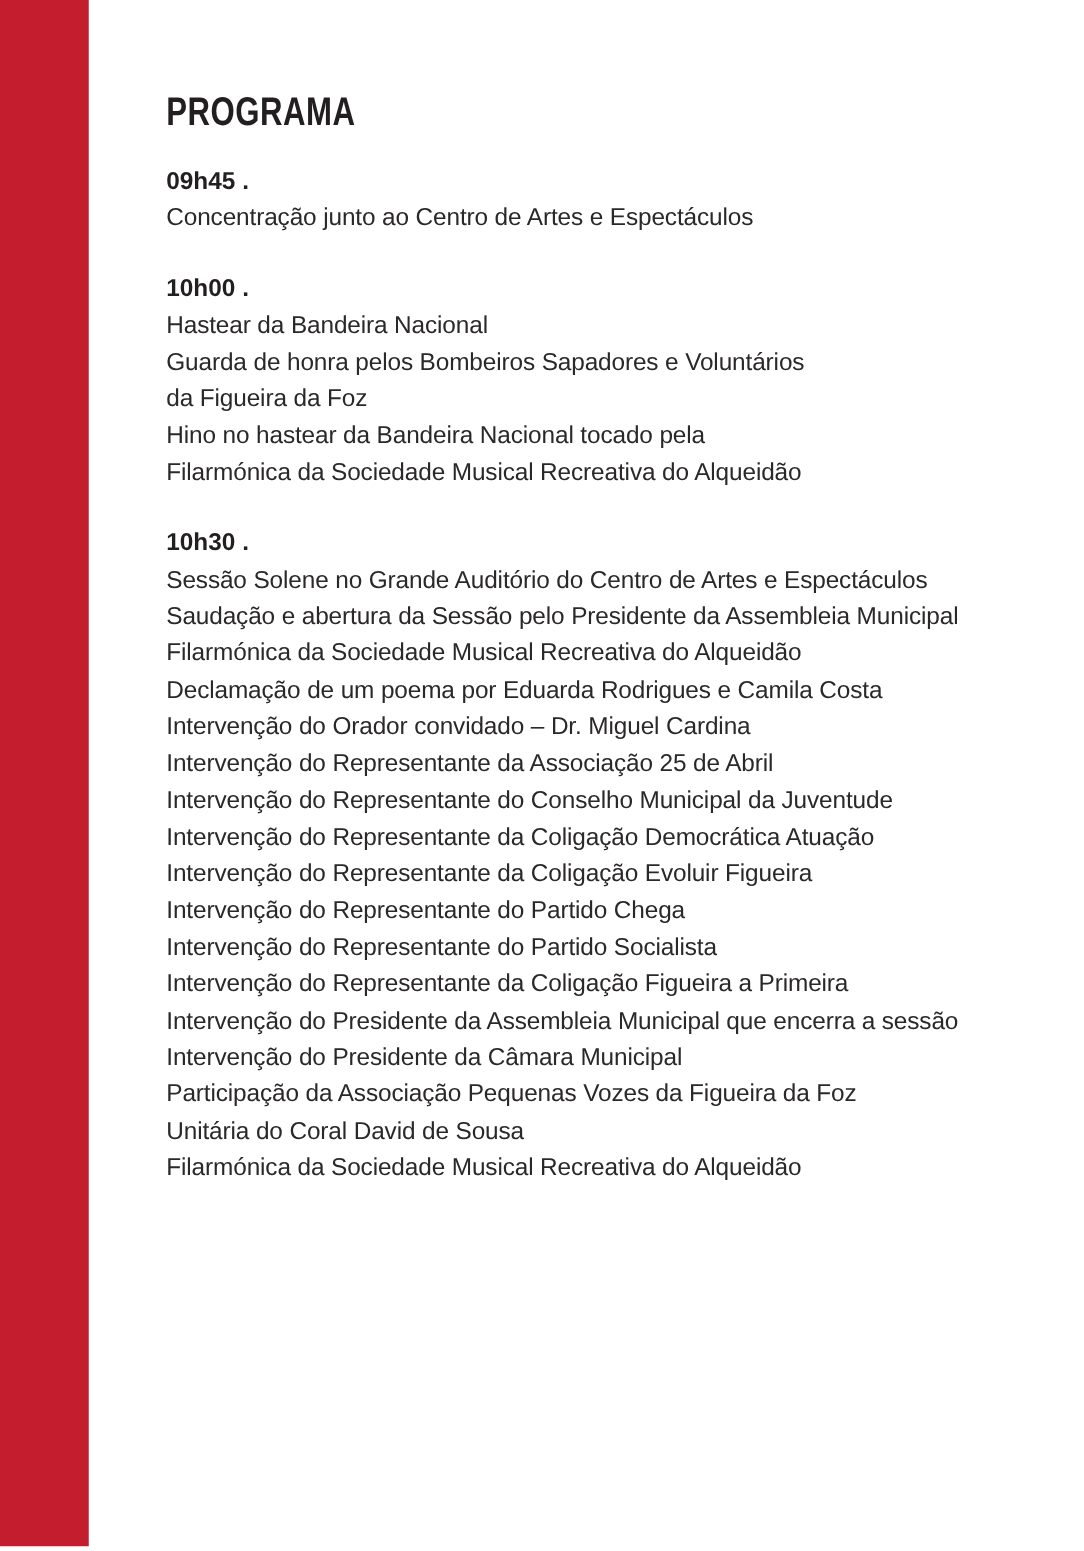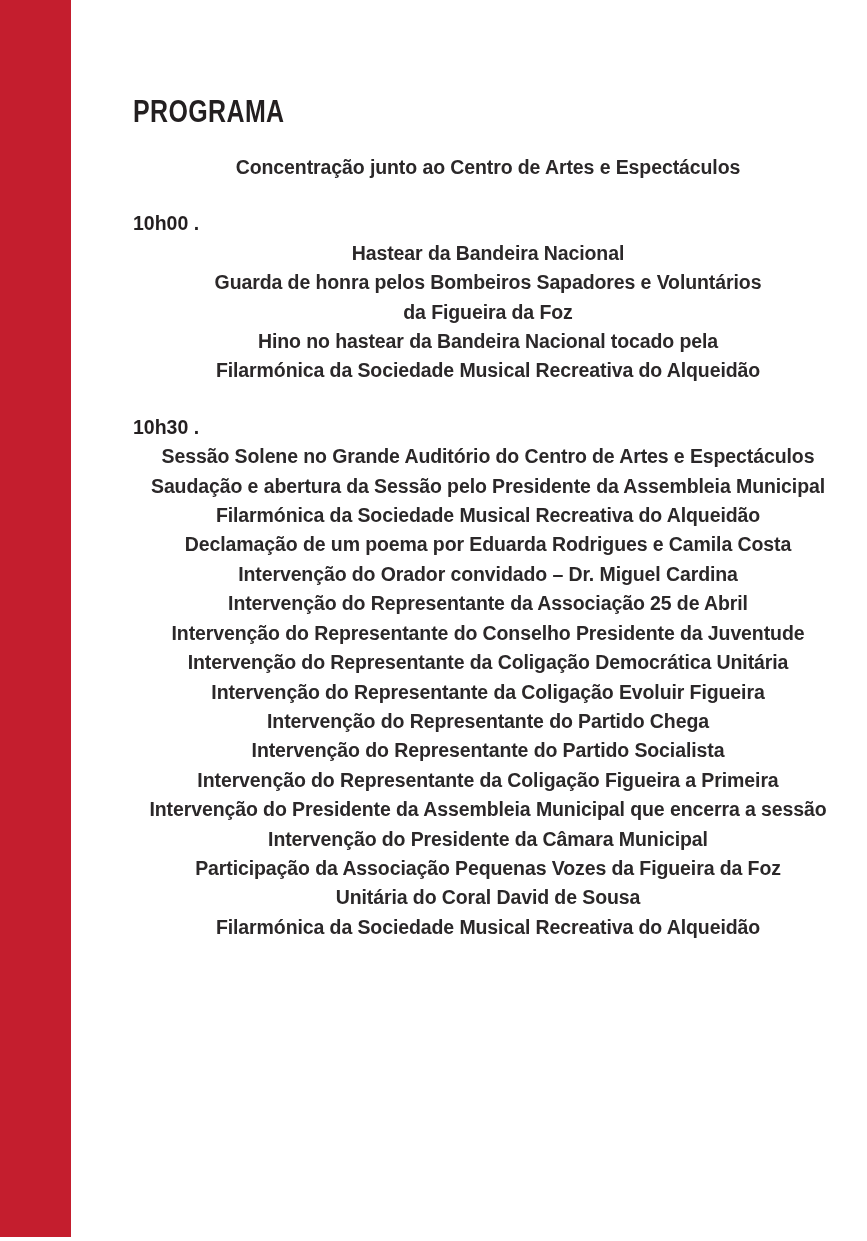--- a/index.html
+++ b/index.html
@@ -33,21 +33,21 @@
   }
   .content{
     position:absolute;
     left:133px;
     top:0;
     width:710px;
     color:var(--ink);
   }
   .title{
     margin:0;
-    padding-top:93px;
+    padding-top:71px;
     font-size:32px;
     line-height:36px;
     font-weight:700;
     color:var(--ink-strong);
     white-space:nowrap;
   }
   .title .cond{
     display:inline-block;
     transform:scaleX(0.78);
     transform-origin:left center;
@@ -61,58 +61,58 @@
     font-size:19.5px;
     line-height:29.4px;
     font-weight:700;
     color:var(--ink-strong);
     white-space:nowrap;
   }
   .line{
     margin:0;
     font-size:19.5px;
     line-height:29.4px;
-    font-weight:700;
+    font-weight:400;
     color:var(--ink);
     white-space:nowrap;
     letter-spacing:-0.1px;
-    text-align:center;
   }
 </style>
 </head>
 <body>
 
 <div class="page">
   <div class="red-bar"></div>
   <main class="content">
     <h1 class="title">
       <span class="cond">PROGRAMA</span>
     </h1>
     <div id="schedule">
         <section class="slot">
+          <h2 class="time">09h45 .</h2>
           <p class="line">Concentração junto ao Centro de Artes e Espectáculos</p>
         </section>
         <section class="slot">
           <h2 class="time">10h00 .</h2>
           <p class="line">Hastear da Bandeira Nacional</p>
           <p class="line">Guarda de honra pelos Bombeiros Sapadores e Voluntários</p>
           <p class="line">da Figueira da Foz</p>
           <p class="line">Hino no hastear da Bandeira Nacional tocado pela</p>
           <p class="line">Filarmónica da Sociedade Musical Recreativa do Alqueidão</p>
         </section>
         <section class="slot">
           <h2 class="time">10h30 .</h2>
           <p class="line">Sessão Solene no Grande Auditório do Centro de Artes e Espectáculos</p>
           <p class="line">Saudação e abertura da Sessão pelo Presidente da Assembleia Municipal</p>
           <p class="line">Filarmónica da Sociedade Musical Recreativa do Alqueidão</p>
           <p class="line">Declamação de um poema por Eduarda Rodrigues e Camila Costa</p>
           <p class="line">Intervenção do Orador convidado – Dr. Miguel Cardina</p>
           <p class="line">Intervenção do Representante da Associação 25 de Abril</p>
-          <p class="line">Intervenção do Representante do Conselho Presidente da Juventude</p>
-          <p class="line">Intervenção do Representante da Coligação Democrática Unitária</p>
+          <p class="line">Intervenção do Representante do Conselho Municipal da Juventude</p>
+          <p class="line">Intervenção do Representante da Coligação Democrática Atuação</p>
           <p class="line">Intervenção do Representante da Coligação Evoluir Figueira</p>
           <p class="line">Intervenção do Representante do Partido Chega</p>
           <p class="line">Intervenção do Representante do Partido Socialista</p>
           <p class="line">Intervenção do Representante da Coligação Figueira a Primeira</p>
           <p class="line">Intervenção do Presidente da Assembleia Municipal que encerra a sessão</p>
           <p class="line">Intervenção do Presidente da Câmara Municipal</p>
           <p class="line">Participação da Associação Pequenas Vozes da Figueira da Foz</p>
           <p class="line">Unitária do Coral David de Sousa</p>
           <p class="line">Filarmónica da Sociedade Musical Recreativa do Alqueidão</p>
         </section>

